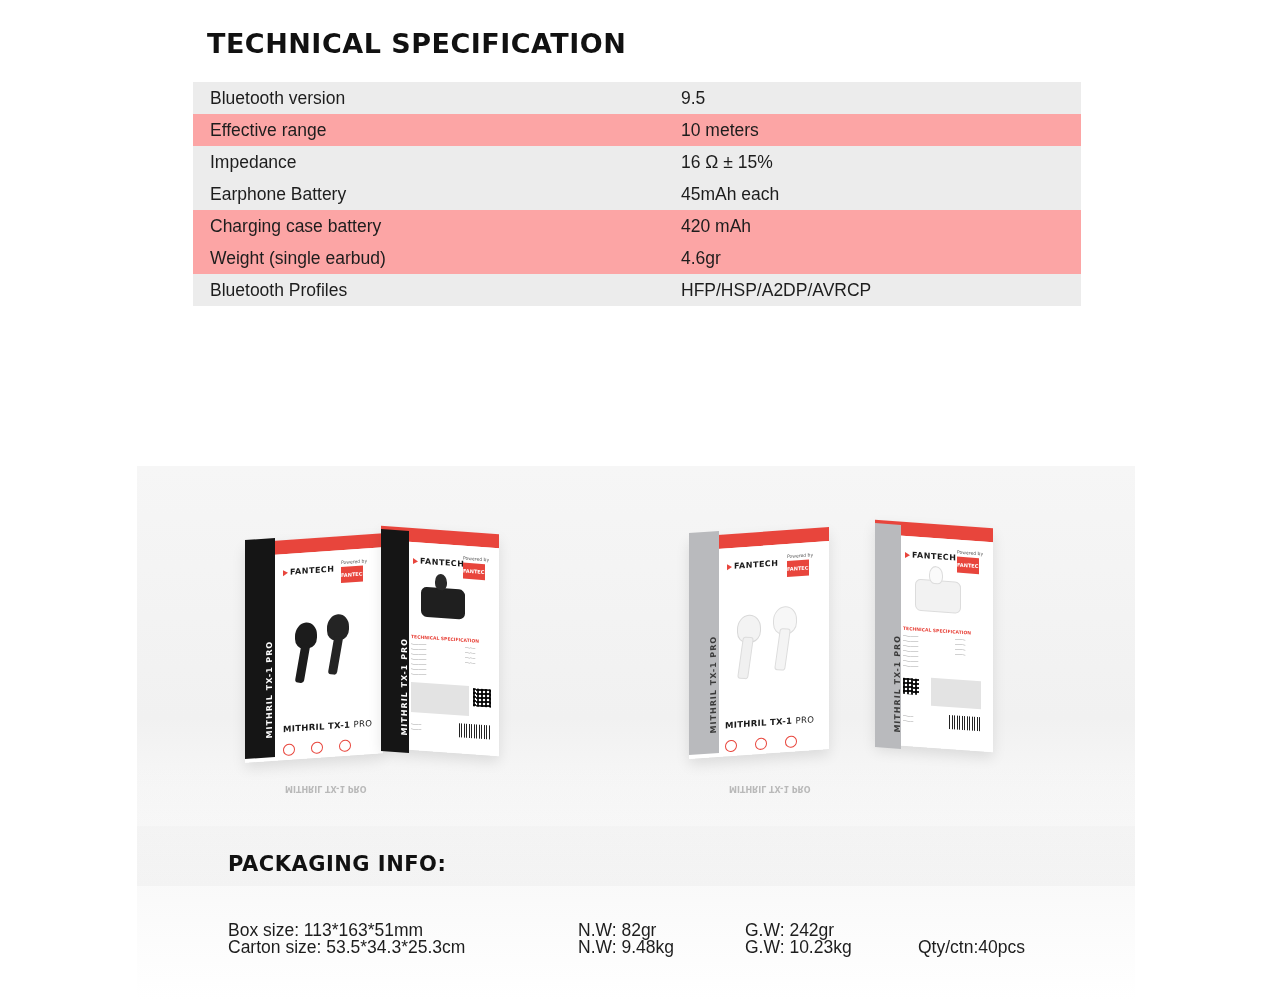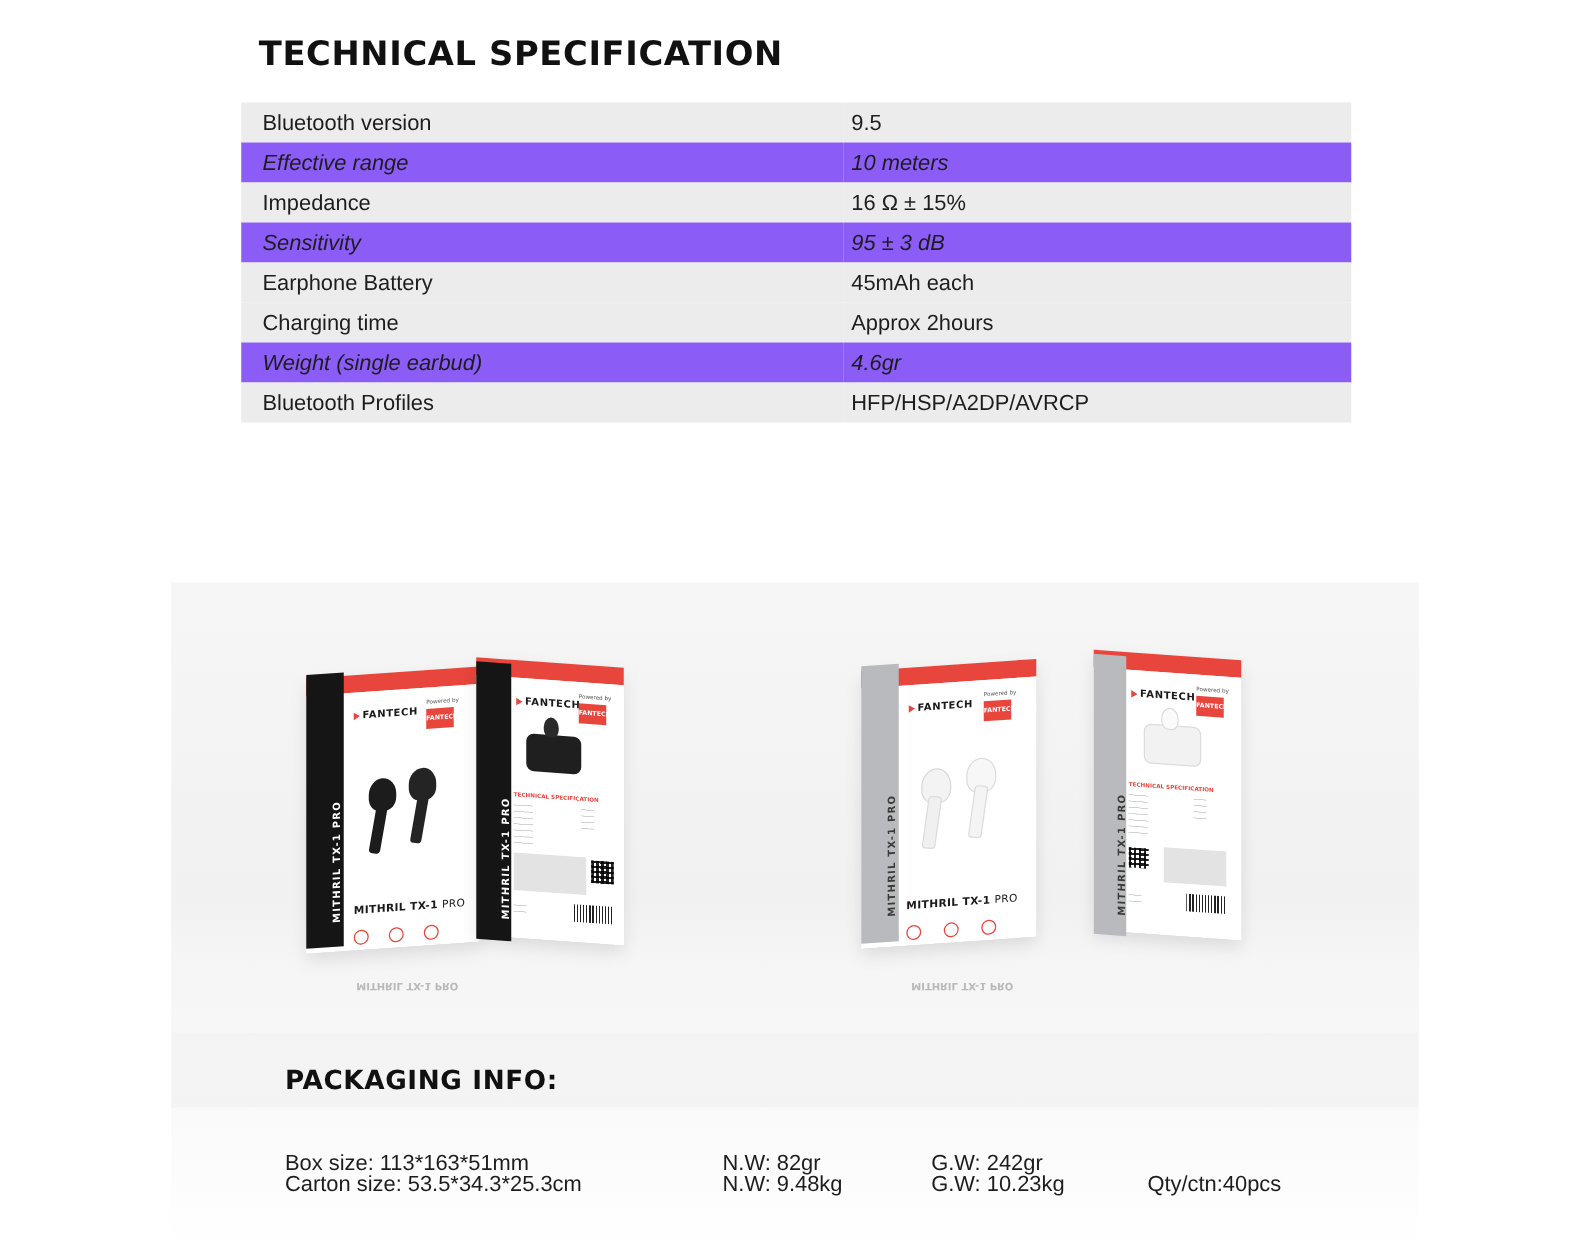--- a/index.html
+++ b/index.html
@@ -43,22 +43,21 @@
     border-collapse: collapse;
   }
   .spec-table tr {
     height: 32px;
     margin-left: 20px;
   }
   .spec-table tr.odd {
     background: #ececec;
   }
   .spec-table tr.even {
-    background: #8b5cf6;
-    font-style: italic;
+    background: #fca5a5;
   }
   .spec-table td {
     font-size: 17.5px;
     color: #1d1d1d;
     padding: 0;
     vertical-align: middle;
     font-family: "Liberation Sans", sans-serif;
   }
   .spec-table td.label {
     width: 465px;
@@ -351,31 +350,27 @@
         <td class="value">9.5</td>
       </tr>
       <tr class="even">
         <td class="label">Effective range</td>
         <td class="value">10 meters</td>
       </tr>
       <tr class="odd">
         <td class="label">Impedance</td>
         <td class="value">16 Ω ± 15%</td>
       </tr>
-      <tr class="even">
-        <td class="label">Sensitivity</td>
-        <td class="value">95 ± 3 dB</td>
-      </tr>
       <tr class="odd">
         <td class="label">Earphone Battery</td>
         <td class="value">45mAh each</td>
       </tr>
-      <tr class="odd">
-        <td class="label">Charging time</td>
-        <td class="value">Approx 2hours</td>
+      <tr class="even">
+        <td class="label">Charging case battery</td>
+        <td class="value">420 mAh</td>
       </tr>
       <tr class="even">
         <td class="label">Weight (single earbud)</td>
         <td class="value">4.6gr</td>
       </tr>
       <tr class="odd">
         <td class="label">Bluetooth Profiles</td>
         <td class="value">HFP/HSP/A2DP/AVRCP</td>
       </tr>
     </tbody>

